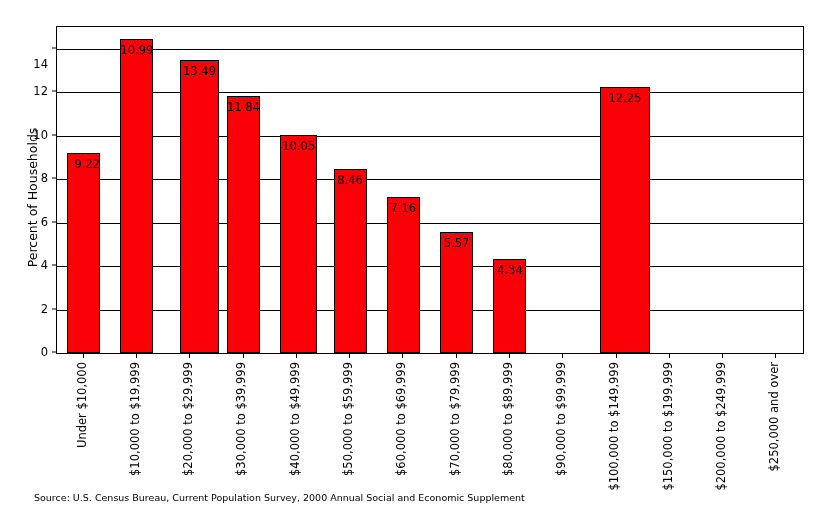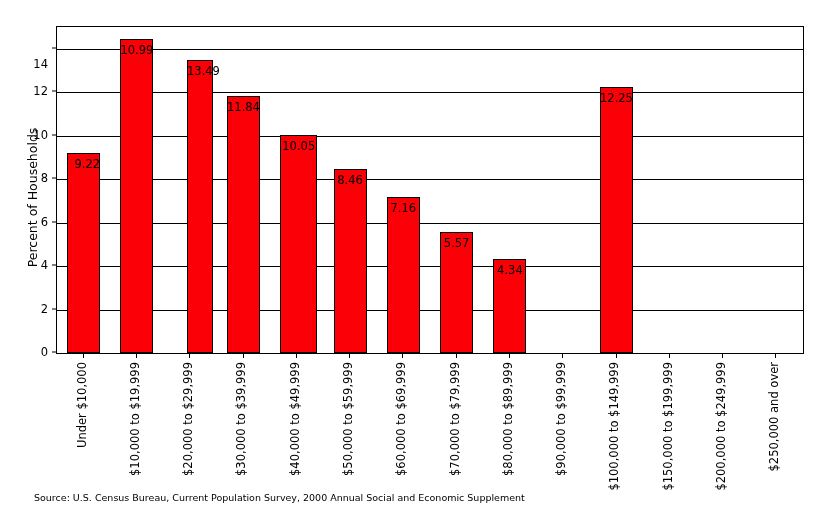--- a/index.html
+++ b/index.html
@@ -191,21 +191,21 @@
       </div>
     <div id="bars">
         <div class="bar-slot" style="left: 10.1243px; width: 33.0371px;">
           <div class="bar" style="height: 200.381px; background: rgb(251, 0, 7); border-color: rgb(0, 0, 0);"></div>
           <div class="bar-label" style="bottom: 182.381px; text-align: right;">9.22</div>
         </div>
         <div class="bar-slot" style="left: 63.41px; width: 33.0371px;">
           <div class="bar" style="height: 314.264px; background: rgb(251, 0, 7); border-color: rgb(0, 0, 0);"></div>
           <div class="bar-label" style="bottom: 296.264px;">10.99</div>
         </div>
-        <div class="bar-slot" style="left: 130px; width: 17px; padding-left: 9px;">
+        <div class="bar-slot" style="left: 123px; width: 39px;">
           <div class="bar" style="height: 293.183px; background: rgb(251, 0, 7); border-color: rgb(0, 0, 0);"></div>
           <div class="bar-label" style="bottom: 275.183px;">13.49</div>
         </div>
         <div class="bar-slot" style="left: 169.981px; width: 33.0371px;">
           <div class="bar" style="height: 257.323px; background: rgb(251, 0, 7); border-color: rgb(0, 0, 0);"></div>
           <div class="bar-label" style="bottom: 239.323px;">11.84</div>
         </div>
         <div class="bar-slot" style="left: 223.267px; width: 37px;">
           <div class="bar" style="height: 218.42px; background: rgb(251, 0, 7); border-color: rgb(0, 0, 0);"></div>
           <div class="bar-label" style="bottom: 200.42px;">10.05</div>
@@ -219,21 +219,21 @@
           <div class="bar-label" style="bottom: 137.611px;">7.16</div>
         </div>
         <div class="bar-slot" style="left: 383.124px; width: 33.0371px;">
           <div class="bar" style="height: 121.055px; background: rgb(251, 0, 7); border-color: rgb(0, 0, 0);"></div>
           <div class="bar-label" style="bottom: 103.055px;">5.57</div>
         </div>
         <div class="bar-slot" style="left: 436.41px; width: 33.0371px;">
           <div class="bar" style="height: 94.3227px; background: rgb(251, 0, 7); border-color: rgb(0, 0, 0);"></div>
           <div class="bar-label" style="bottom: 76.3227px;">4.34</div>
         </div>
-        <div class="bar-slot" style="left: 542.981px; width: 33.0371px;">
+        <div class="bar-slot" style="left: 542.981px; width: 33.0371px; padding-left: 17px;">
           <div class="bar" style="height: 266.233px; background: rgb(251, 0, 7); border-color: rgb(0, 0, 0);"></div>
           <div class="bar-label" style="bottom: 248.233px;">12.25</div>
         </div>
       </div>
   </div>
 
   <div id="x-axis-labels">
       <div class="xtick-mark" style="left: 26.6429px;"></div>
       <div class="xlabel-slot" style="left: 0px; width: 53.2857px;">
         <span class="xlabel">Under $10,000</span>

